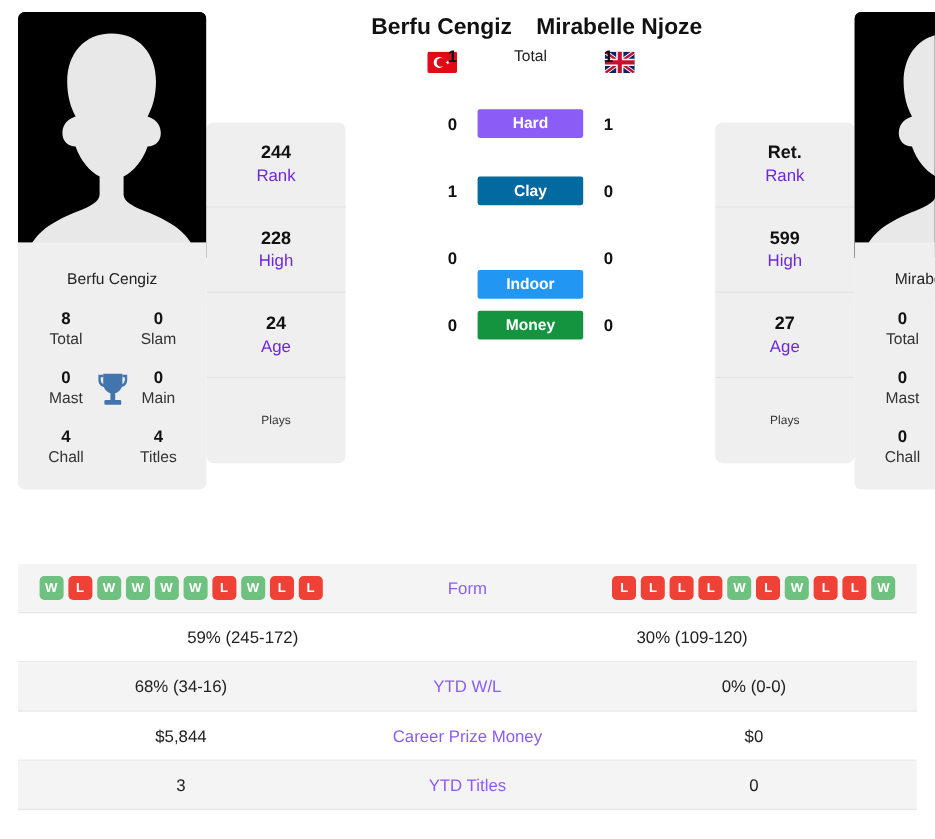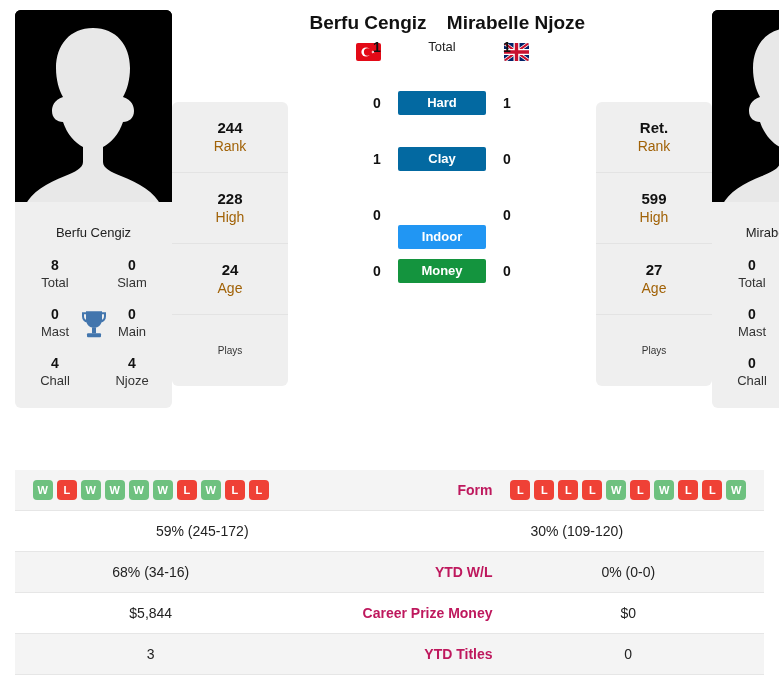--- a/index.html
+++ b/index.html
@@ -73,21 +73,21 @@
   .stat-cell {
     height: 71px;
     display: flex;
     flex-direction: column;
     align-items: center;
     justify-content: center;
     border-bottom: 1px solid #e3e3e3;
   }
   .stat-cell:last-child { border-bottom: none; }
   .stat-val { font-size: 15px; font-weight: bold; color: #111; line-height: 19px; }
-  .stat-lab { font-size: 14px; color: #a16207; line-height: 19px; }
+  .stat-lab { font-size: 14px; color: #6d28d9; line-height: 19px; }
   .stat-plays { font-size: 10px; color: #333; }
 
   
   .center {
     flex: 1 1 auto;
     display: flex;
     flex-direction: column;
     align-items: center;
     padding: 0 6px;
   }
@@ -154,24 +154,24 @@
   }
   .trow.alt { background: #f4f4f4; }
   .tleft, .tright {
     flex: 1 1 0;
     text-align: center;
     font-size: 14px;
     color: #222;
   }
   .tmid {
     flex: 0 0 206px;
-    text-align: right;
+    text-align: center;
     font-size: 14px;
-    font-weight: bold;
-    color: #be185d;
+    font-weight: normal;
+    color: #8b5cf6;
   }
   .form-strip {
     display: flex;
     gap: 4px;
     justify-content: center;
   }
   .badge {
     width: 20px; height: 20px;
     border-radius: 4px;
     color: #ffffff;
@@ -230,21 +230,21 @@
             <div class="t-lab">Main</div>
           </div>
         </div>
         <div class="titles-row">
           <div class="t-cell">
             <div class="t-num">4</div>
             <div class="t-lab">Chall</div>
           </div>
           <div class="t-cell">
             <div class="t-num">4</div>
-            <div class="t-lab">Njoze</div>
+            <div class="t-lab">Titles</div>
           </div>
         </div>
       </div>
     </div>
 
     <div class="stat-card">
       <div class="stat-cell">
         <div class="stat-val">244</div>
         <div class="stat-lab">Rank</div>
       </div>
@@ -289,21 +289,21 @@
       </div>
 
       <div class="surf-list">
         <div class="surf-row">
           <div class="surf-score">1</div>
           <div class="surf-plain">Total</div>
           <div class="surf-score">1</div>
         </div>
         <div class="surf-row">
           <div class="surf-score">0</div>
-          <div class="surf-pill" id="pill-hard" style="background: #0369a1;">Hard</div>
+          <div class="surf-pill" id="pill-hard" style="background: #8b5cf6;">Hard</div>
           <div class="surf-score">1</div>
         </div>
         <div class="surf-row">
           <div class="surf-score">1</div>
           <div class="surf-pill" id="pill-clay" style="background: #0369a1;">Clay</div>
           <div class="surf-score">0</div>
         </div>
         <div class="surf-row">
           <div class="surf-score">0</div>
           <div class="surf-pill" id="pill-indoor" style="background: rgb(33, 150, 243); margin-top: 44px;">Indoor</div>

